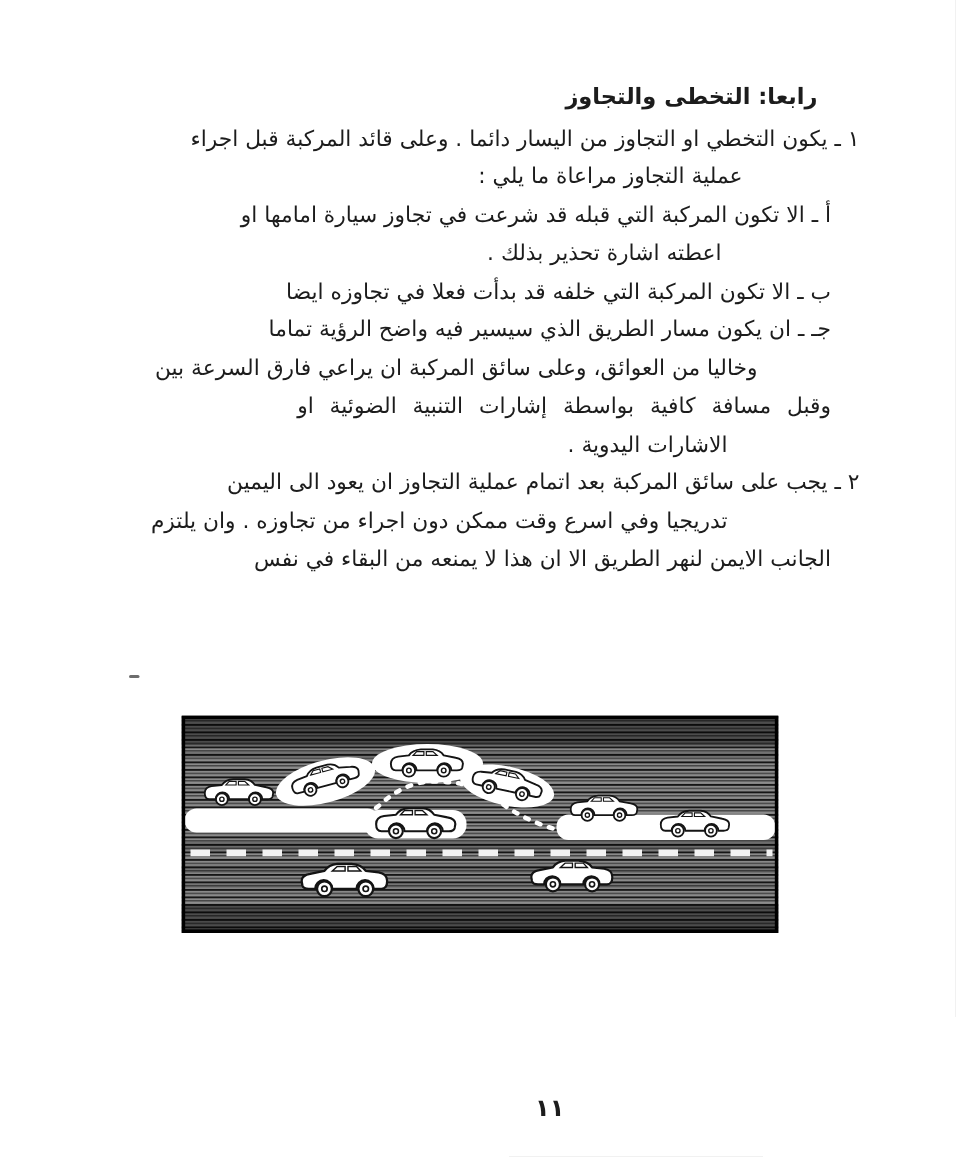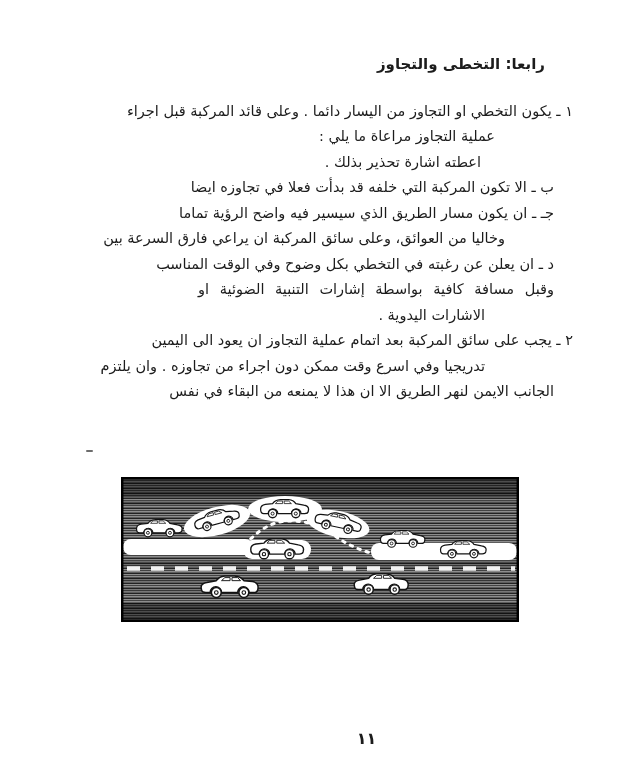--- a/index.html
+++ b/index.html
@@ -6,21 +6,21 @@
   .page {
     position:relative; width:637px; height:771px; margin:0 auto;
     background:#ffffff; overflow:hidden;
     font-family:"DejaVu Sans", sans-serif; color:#1c1c1c;
   }
   .textblock {
     position:absolute; top:52px; right:64px; width:508px;
     direction:rtl; text-align:right; font-size:14.5px;
   }
   .line { height:25.5px; line-height:25.5px; white-space:nowrap; }
-  .heading { font-weight:bold; font-size:15px; margin-bottom:21px; }
+  .heading { font-weight:bold; font-size:15px; margin-bottom:3px; }
   .ind-title { padding-right:28px; }
   .ind0 { padding-right:0; }
   .ind1 { padding-right:19px; }
   .ind3 { padding-right:68px; }
   .ind4 { padding-right:78px; }
   .ind5 { padding-right:88px; }
   .ind6 { padding-right:92px; }
   .ind7 { padding-right:117px; }
   .stretch { word-spacing:6px; }
   .stray-mark {
@@ -37,25 +37,25 @@
 </style>
 </head>
 <body>
 
 <div class="page">
 
   <div class="textblock">
     <div class="line heading ind-title">رابعا: التخطى والتجاوز</div>
     <div class="line ind0">١ ـ يكون التخطي او التجاوز من اليسار دائما . وعلى قائد المركبة قبل اجراء</div>
     <div class="line ind4">عملية التجاوز مراعاة ما يلي :</div>
+    <div class="line ind1">أ ـ الا تكون المركبة التي قبله قد شرعت في تجاوز سيارة امامها او</div>
     <div class="line ind6">اعطته اشارة تحذير بذلك .</div>
     <div class="line ind1">ب ـ الا تكون المركبة التي خلفه قد بدأت فعلا في تجاوزه ايضا</div>
     <div class="line ind1">جـ ـ ان يكون مسار الطريق الذي سيسير فيه واضح الرؤية تماما</div>
     <div class="line ind3">وخاليا من العوائق، وعلى سائق المركبة ان يراعي فارق السرعة بين</div>
-    <div class="line ind1">د ـ ان يعلن عن رغبته في التخطي بكل وضوح وفي الوقت المناسب</div>
     <div class="line ind1 stretch">وقبل مسافة كافية بواسطة إشارات التنبية الضوئية او</div>
     <div class="line ind5">الاشارات اليدوية .</div>
     <div class="line ind0">٢ ـ يجب على سائق المركبة بعد اتمام عملية التجاوز ان يعود الى اليمين</div>
     <div class="line ind5">تدريجيا وفي اسرع وقت ممكن دون اجراء من تجاوزه . وان يلتزم</div>
     <div class="line ind1">الجانب الايمن لنهر الطريق الا ان هذا لا يمنعه من البقاء في نفس</div>
   </div>
 
   <div class="stray-mark"></div>
 
   <svg class="illustration" viewBox="0 0 398 145" xmlns="http://www.w3.org/2000/svg">

